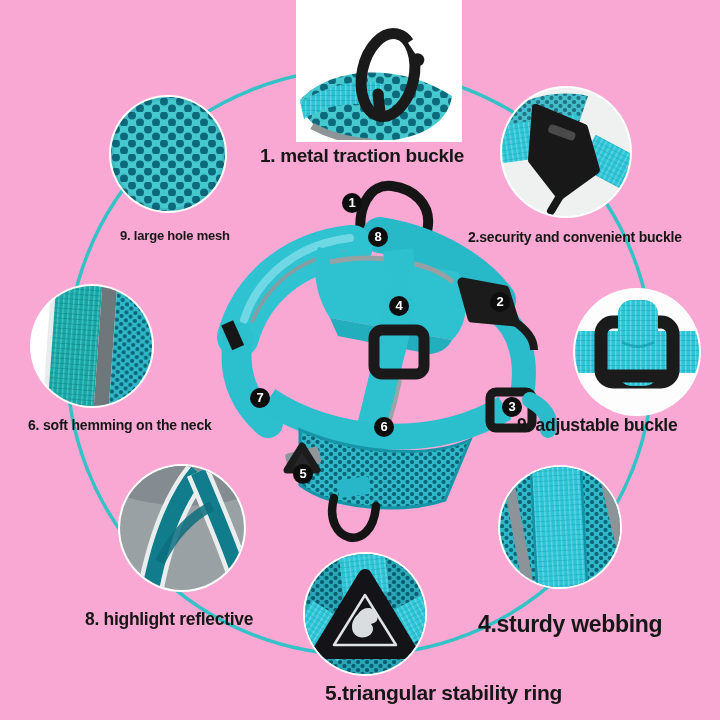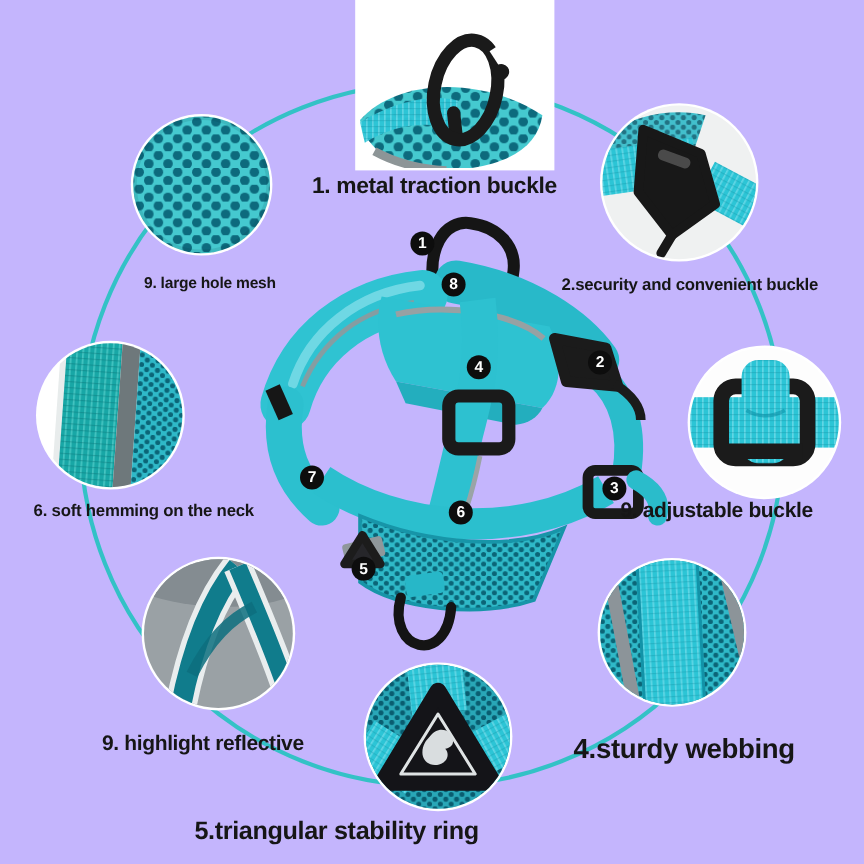--- a/index.html
+++ b/index.html
@@ -1,24 +1,24 @@
 <!DOCTYPE html>
 <html><head>
 <meta charset="utf-8">
 <style>
   * { margin:0; padding:0; box-sizing:border-box; }
   html,body { width:720px; height:720px; background:#ffffff; font-family:"Liberation Sans", sans-serif; }
-  .canvas { position:relative; width:720px; height:720px; background:#c4b5fd; overflow:hidden; }
+  .canvas { position:relative; width:720px; height:720px; background:#f9a8d4; overflow:hidden; }
   .art { position:absolute; left:0; top:0; width:720px; height:720px; }
   .label { position:absolute; font-weight:bold; color:#161616; white-space:nowrap; letter-spacing:-0.3px; }
   .f1 { left:162px; top:145px; width:400px; text-align:center; font-size:19px; }
   .f2 { left:468px; top:229px; font-size:14px; letter-spacing:-0.2px; }
   .f3 { left:517px; top:415px; font-size:17.5px; }
   .f4 { left:478px; top:611px; font-size:23px; }
-  .f5 { left:162px; top:681px; width:400px; text-align:left; font-size:21px; }
+  .f5 { left:162px; top:681px; width:400px; text-align:right; font-size:21px; }
   .f6 { left:85px;  top:609px; font-size:17.5px; }
   .f7 { left:28px;  top:417px; font-size:14px; letter-spacing:-0.2px; }
   .f8 { left:120px; top:228px; font-size:13px; letter-spacing:-0.2px; }
   .badge { position:absolute; width:20px; height:20px; background:#0d0d0d; border-radius:50%;
            color:#ffffff; font-weight:bold; font-size:13px; line-height:20px; text-align:center; }
   .b1 { left:342px; top:193px; }
   .b2 { left:490px; top:292px; }
   .b3 { left:502px; top:397px; }
   .b4 { left:389px; top:296px; }
   .b5 { left:293px; top:464px; }
@@ -221,21 +221,21 @@
       <rect x="338" y="478" width="32" height="18" rx="4" fill="#27b7c8" transform="rotate(-8 354 487)"></rect>
       <path d="M334,498 C322,542 372,556 376,506" stroke="#141414" stroke-width="8.5" fill="none" stroke-linecap="round"></path>
     </g>
   </svg>
 
   <div class="label f1">1. metal traction buckle</div>
   <div class="label f2">2.security and convenient buckle</div>
   <div class="label f3">9. adjustable buckle</div>
   <div class="label f4">4.sturdy webbing</div>
   <div class="label f5">5.triangular stability ring</div>
-  <div class="label f6">9. highlight reflective</div>
+  <div class="label f6">8. highlight reflective</div>
   <div class="label f7">6. soft hemming on the neck</div>
   <div class="label f8">9. large hole mesh</div>
 
   <div class="badge b1">1</div>
   <div class="badge b2">2</div>
   <div class="badge b3">3</div>
   <div class="badge b4">4</div>
   <div class="badge b5">5</div>
   <div class="badge b6">6</div>
   <div class="badge b7">7</div>

